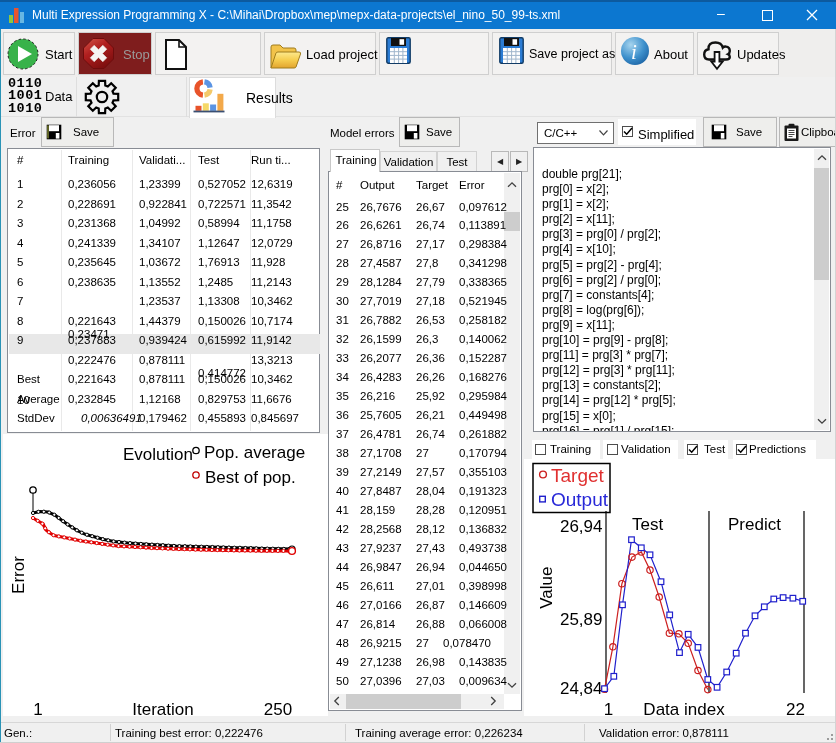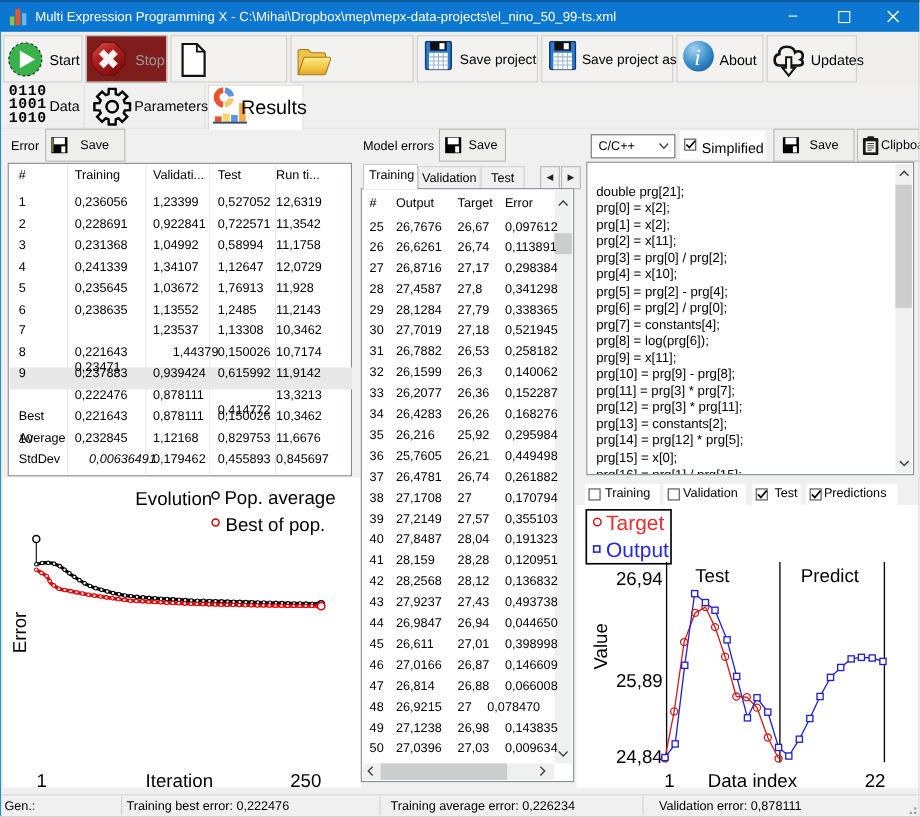--- a/index.html
+++ b/index.html
@@ -74,31 +74,31 @@
     <defs>
         <linearGradient id="fg" x1="0" y1="0" x2="0" y2="1">
       <stop offset="0" stop-color="#fde98e"></stop>
           <stop offset="0.5" stop-color="#f6cd4e"></stop>
           <stop offset="1" stop-color="#e2a42e"></stop>
     </linearGradient>
       </defs>
     <path d="M1,24 L1,3 Q1,1 3,1 L10,1 L13,4 L24,4 Q26,4 26,6 L26,8" fill="#f2c34a" stroke="#a07d1c" stroke-width="1"></path>
     <path d="M1,24 L6,9 Q6.5,8 8,8 L29,8 Q31,8 30.5,10 L26,23 Q25.6,24 24,24 Z" fill="url(#fg)" stroke="#a07d1c" stroke-width="1"></path>
   </svg>
+  <div class="tb-txt" style="left:41px;">Load project</div>
 </div>
 
 <div class="tb-btn" style="left:379px;width:110px;">
   <svg class="abs" style="left:6px;top:4px" width="25" height="27" viewBox="0 0 25 27">
     <rect x="0.8" y="0.8" width="23.4" height="25.4" rx="1.5" fill="#2b7cd4" stroke="#123c66" stroke-width="1.4"></rect>
     <rect x="5" y="1" width="15" height="8" fill="#111"></rect>
     <rect x="13.5" y="2.2" width="4.6" height="5.6" fill="#fff"></rect>
     <rect x="4" y="11" width="17" height="15" fill="#fff"></rect>
     <path d="M4,14.7 h17 M4,18.4 h17 M4,22.1 h17 M8.3,11 v15 M12.6,11 v15 M16.9,11 v15" stroke="#9fb6cc" stroke-width="1"></path>
   </svg>
-  <div class="tb-txt" style="left:38px;font-size:12.5px;">Save project</div>
 </div>
 
 <div class="tb-btn" style="left:492px;width:120px;">
   <svg class="abs" style="left:6px;top:4px" width="25" height="27" viewBox="0 0 25 27">
     <rect x="0.8" y="0.8" width="23.4" height="25.4" rx="1.5" fill="#2b7cd4" stroke="#123c66" stroke-width="1.4"></rect>
     <rect x="5" y="1" width="15" height="8" fill="#111"></rect>
     <rect x="13.5" y="2.2" width="4.6" height="5.6" fill="#fff"></rect>
     <rect x="4" y="11" width="17" height="15" fill="#fff"></rect>
     <path d="M4,14.7 h17 M4,18.4 h17 M4,22.1 h17 M8.3,11 v15 M12.6,11 v15 M16.9,11 v15" stroke="#9fb6cc" stroke-width="1"></path>
   </svg>
@@ -131,34 +131,33 @@
 <div class="abs" style="left:0;top:116px;width:836px;height:1px;background:#e2e2e2;"></div>
 <div class="tab2" style="left:0;width:77px;border-right:1px solid #dedede;">
   <div class="abs" style="left:8px;top:1px;font-family:'Liberation Mono';font-weight:bold;font-size:13.5px;line-height:12.3px;color:#000;letter-spacing:0.5px;">0110<br>1001<br>1010</div>
   <div class="abs" style="left:45px;top:0;height:40px;line-height:40px;font-size:13px;">Data</div>
 </div>
 <div class="tab2" style="left:77px;width:110px;border-right:1px solid #dedede;">
   <svg class="abs" style="left:7px;top:2px" width="36" height="36" viewBox="-18 -18 36 36">
     <path d="M16.2,-3.1 L16.2,3.1 L11.5,3.3 L10.5,5.8 L13.7,9.2 L9.2,13.7 L5.8,10.5 L3.3,11.5 L3.1,16.2 L-3.1,16.2 L-3.3,11.5 L-5.8,10.5 L-9.2,13.7 L-13.7,9.2 L-10.5,5.8 L-11.5,3.3 L-16.2,3.1 L-16.2,-3.1 L-11.5,-3.3 L-10.5,-5.8 L-13.7,-9.2 L-9.2,-13.7 L-5.8,-10.5 L-3.3,-11.5 L-3.1,-16.2 L3.1,-16.2 L3.3,-11.5 L5.8,-10.5 L9.2,-13.7 L13.7,-9.2 L10.5,-5.8 L11.5,-3.3 Z" fill="none" stroke="#000" stroke-width="2.2"></path>
     <circle cx="0" cy="0" r="5.2" fill="none" stroke="#000" stroke-width="2.2"></circle>
   </svg>
-  <div class="abs" style="left:45px;top:0;height:40px;line-height:40px;font-size:13px;">Parameters</div>
 </div>
 <div class="tab2" style="left:189px;width:87px;background:#fff;border:1px solid #dcdcdc;border-bottom:none;height:41px;">
   <svg class="abs" style="left:3px;top:1px" width="33" height="34" viewBox="0 0 33 34">
     <path d="M9.69,18.76 A9.3,9.3 0 0 1 9.69,0.24 L10.15,5.52 A4.0,4.0 0 0 0 10.15,13.48 Z" fill="#e8532a"></path>
     <path d="M11.79,0.29 A9.3,9.3 0 0 1 19.71,8.21 L14.46,8.94 A4.0,4.0 0 0 0 11.06,5.54 Z" fill="#5b94e3"></path>
     <path d="M19.71,10.79 A9.3,9.3 0 0 1 11.79,18.71 L11.06,13.46 A4.0,4.0 0 0 0 14.46,10.06 Z" fill="#f3c96a"></path>
     <rect x="2.5" y="26.8" width="6" height="5" fill="#e8532a"></rect>
     <rect x="9.8" y="24.3" width="6" height="7.5" fill="#f5d867"></rect>
     <rect x="17.1" y="25.5" width="6" height="6.3" fill="#5b94e3"></rect>
     <rect x="24.4" y="14.8" width="6" height="17" fill="#f3a94a"></rect>
     <rect x="0.5" y="31.6" width="31" height="1.8" fill="#3a4f72"></rect>
   </svg>
-  <div class="abs" style="left:29px;top:0;height:29px;line-height:40px;font-size:18px;">Results</div>
+  <div class="abs" style="left:56px;top:0;height:29px;line-height:40px;font-size:14px;">Results</div>
 </div>
 
 <div class="abs" style="left:10px;top:120px;height:26px;line-height:26px;font-size:11.5px;">Error</div>
 <div class="hdr-btn" style="left:41px;width:73px;">
   <svg class="abs" style="left:4px;top:6px" width="16" height="16" viewBox="0 0 16 16">
     <rect x="0.7" y="0.7" width="14.6" height="14.6" fill="#000"></rect>
     <rect x="3" y="1.2" width="10" height="6" fill="#fff"></rect>
     <rect x="9.8" y="9" width="3.6" height="5.6" fill="#fff"></rect>
     <rect x="1.4" y="1.4" width="1.2" height="13" fill="#9aa13c"></rect>
   </svg>
@@ -206,21 +205,21 @@
     <div class="cell" style="left:131px;top:126.5px;">1,13552</div>
     <div class="cell" style="left:190px;top:126.5px;">1,2485</div>
     <div class="cell" style="left:243px;top:126.5px;">11,2143</div>
     <div class="cell" style="left:9px;top:146px;">7</div>
     <div class="cell" style="left:60px;top:146px;margin-top:33px;">0,23471</div>
     <div class="cell" style="left:131px;top:146px;">1,23537</div>
     <div class="cell" style="left:190px;top:146px;">1,13308</div>
     <div class="cell" style="left:243px;top:146px;">10,3462</div>
     <div class="cell" style="left:9px;top:165.5px;">8</div>
     <div class="cell" style="left:60px;top:165.5px;">0,221643</div>
-    <div class="cell" style="left:131px;top:165.5px;margin-left:18px;">1,44379</div>
+    <div class="cell" style="left:131px;top:165.5px;">1,44379</div>
     <div class="cell" style="left:190px;top:165.5px;">0,150026</div>
     <div class="cell" style="left:243px;top:165.5px;">10,7174</div>
     <div class="cell" style="left:9px;top:185px;">9</div>
     <div class="cell" style="left:60px;top:185px;">0,237883</div>
     <div class="cell" style="left:131px;top:185px;">0,939424</div>
     <div class="cell" style="left:190px;top:185px;">0,615992</div>
     <div class="cell" style="left:243px;top:185px;">11,9142</div>
     <div class="cell" style="left:9px;top:204.5px;margin-top:40px;">10</div>
     <div class="cell" style="left:60px;top:204.5px;">0,222476</div>
     <div class="cell" style="left:131px;top:204.5px;">0,878111</div>

